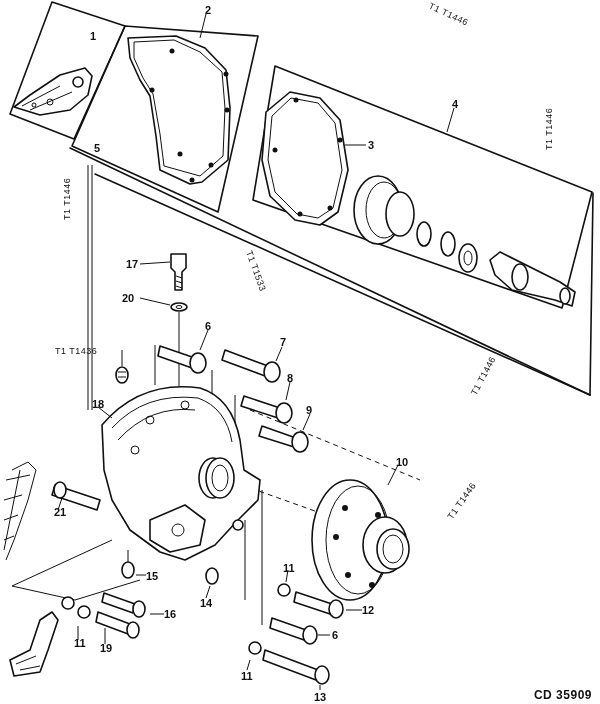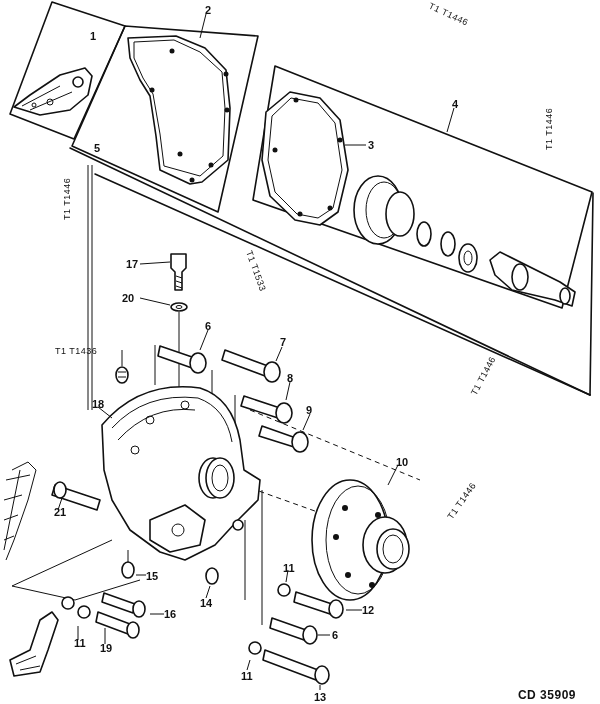--- a/index.html
+++ b/index.html
@@ -6,21 +6,21 @@
   body { width: 600px; height: 704px; overflow: hidden; position: relative; font-family: "Liberation Sans", sans-serif; }
   #canvas { position: absolute; left: 0; top: 0; width: 600px; height: 704px; }
   svg text { font-family: "Liberation Sans", sans-serif; fill: #111; }
   .ln { stroke: #111; fill: none; stroke-width: 1.6; stroke-linecap: round; stroke-linejoin: round; }
   .thin { stroke: #111; fill: none; stroke-width: 1; }
   .dash { stroke: #111; fill: none; stroke-width: 1; stroke-dasharray: 5 4; }
   .part { stroke: #111; fill: #fff; stroke-width: 1.6; stroke-linejoin: round; }
   .dark { fill: #111; stroke: none; }
   .callout { font-size: 11px; font-weight: bold; }
   .note { font-size: 9px; letter-spacing: 0.5px; }
-  .fig-id { position: absolute; right: 24px; bottom: 2px; font-size: 12px; font-weight: bold; color: #111; letter-spacing: 0.5px; }
+  .fig-id { position: absolute; right: 8px; bottom: 2px; font-size: 12px; font-weight: bold; color: #111; letter-spacing: 0.5px; }
 </style>
 </head>
 <body>
 
 <div id="canvas">
 <svg width="600" height="704" viewBox="0 0 600 704" xmlns="http://www.w3.org/2000/svg">
 
   <g>
     <polygon class="ln" points="52,2 125,26 74,139 10,114"></polygon>
   </g>

